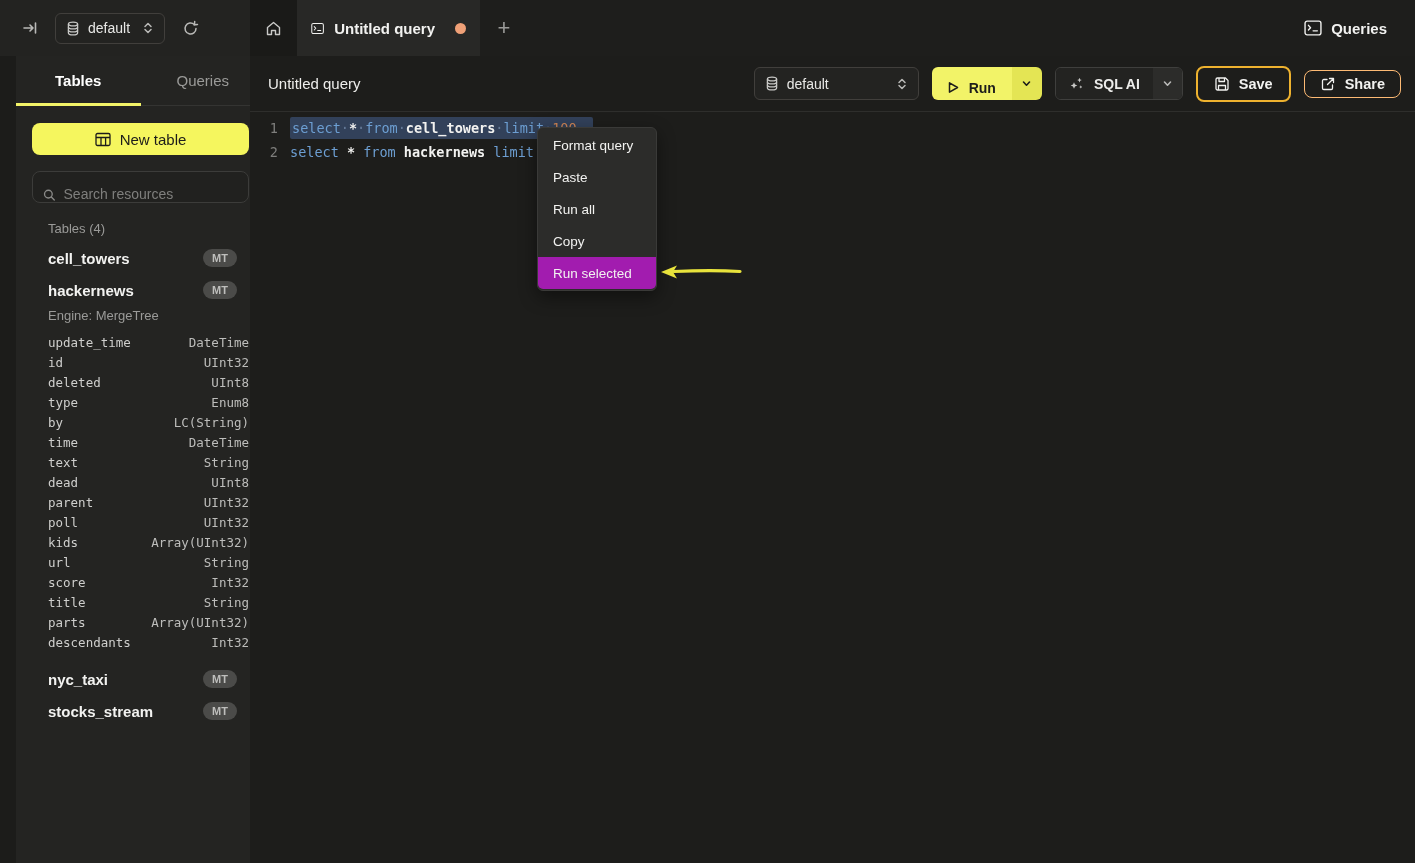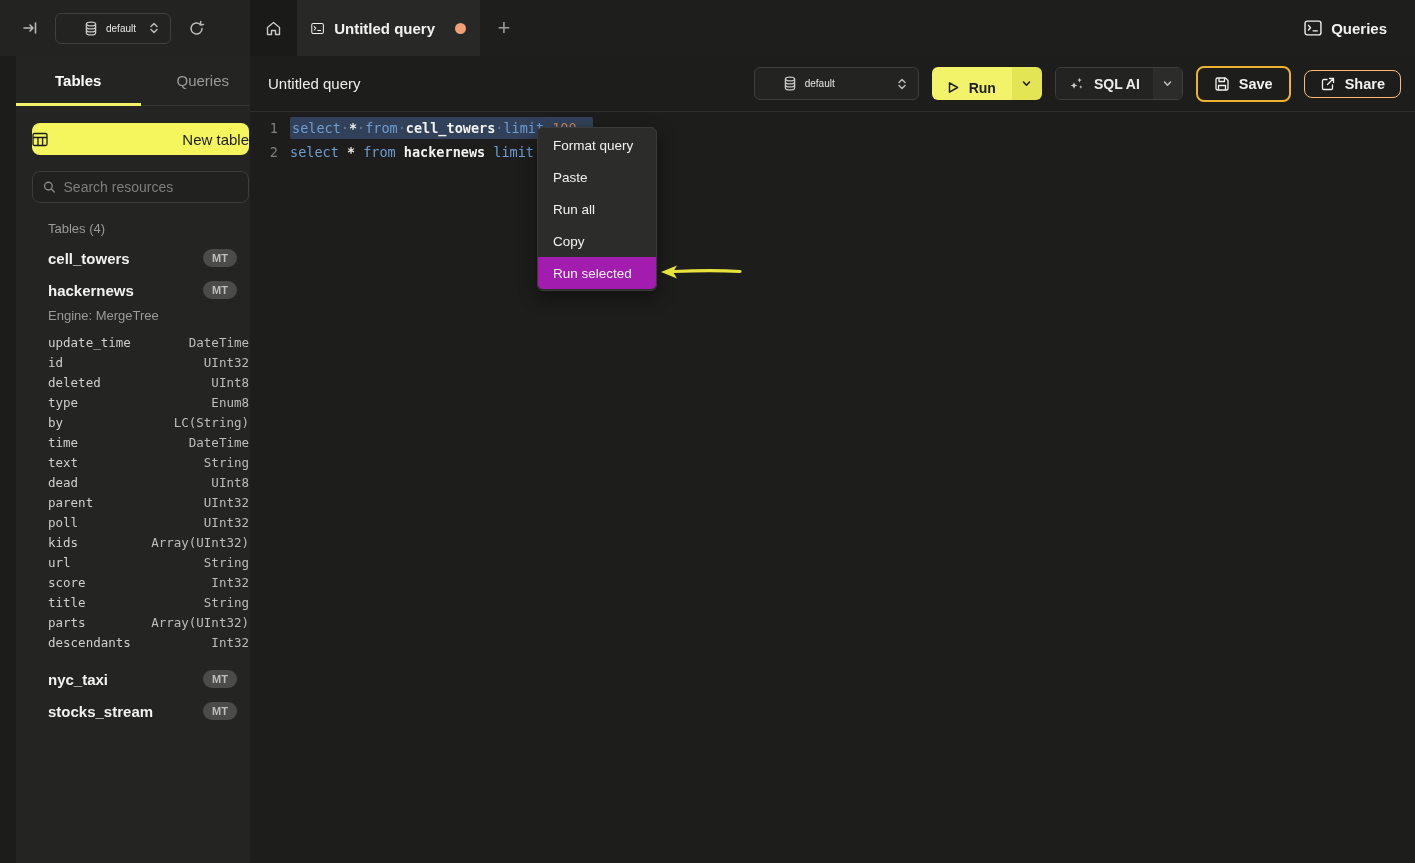--- a/index.html
+++ b/index.html
@@ -8,39 +8,39 @@
     background:#1c1c1a; color:#e8e8e6;
     font-family:"Liberation Sans", sans-serif;
     overflow:hidden; font-size:14px;
   }
   .app { position:relative; width:1415px; height:863px; }
 
   
   .topbar { position:absolute; top:0; left:0; width:1415px; height:56px; background:#1e1e1c; display:flex; align-items:stretch; }
   .topbar-left { width:250px; background:#232321; display:flex; align-items:center; padding-left:20px; gap:15px; flex:none; }
   .icon-btn { background:none; border:none; color:#b9b9b7; display:flex; align-items:center; justify-content:center; cursor:pointer; padding:2px; }
-  .db-select { display:flex; align-items:center; gap:8px; height:31px; padding:0 10px 0 28px; border:1px solid #413f3c; border-radius:6px; background:#232321; color:#e8e8e6; font-size:10px; cursor:pointer; }
+  .db-select { display:flex; align-items:center; gap:8px; height:31px; padding:0 10px 0 10px; border:1px solid #413f3c; border-radius:6px; background:#232321; color:#e8e8e6; font-size:14px; cursor:pointer; }
   .db-select .chev { margin-left:4px; color:#b9b9b7; }
   .tabstrip { display:flex; align-items:stretch; flex:none; }
   .tab-home { width:47px; display:flex; align-items:center; justify-content:center; background:#1a1a18; border:none; color:#c9c9c7; cursor:pointer; }
   .tab { width:183px; display:flex; align-items:center; gap:10px; padding:0 14px; background:#282826; color:#f2f2f0; cursor:pointer; }
   .tab-title { font-size:15px; font-weight:600; white-space:nowrap; }
   .tab-dot { width:11px; height:11px; border-radius:50%; margin-left:10px; flex:none; }
   .tab-add { width:48px; background:transparent; border:none; color:#9a9a98; font-size:22px; font-weight:300; cursor:pointer; }
   .topbar-right { margin-left:auto; display:flex; align-items:center; padding-right:28px; }
   .queries-btn { display:flex; align-items:center; gap:9px; background:none; border:none; color:#f2f2f0; font-size:15px; font-weight:600; cursor:pointer; }
 
   
   .sidebar { position:absolute; top:56px; left:16px; width:250px; height:807px; background:#242422; border-right:1px solid #161614; display:flex; flex-direction:column; overflow:hidden; }
   .sidebar-tabs { display:flex; height:50px; border-bottom:1px solid #343432; flex:none; }
   .s-tab { flex:1; background:none; border:none; color:#9a9a98; font-size:15px; cursor:pointer; position:relative; font-family:inherit; }
   .s-tab.active { color:#ffffff; font-weight:600; }
   .s-tab.active::after { content:""; position:absolute; left:0; right:0; bottom:-1px; height:3px; background:#f2f368; }
-  .new-table-btn { margin:17px 16px 0 16px; height:32px; flex:none; background:#f5f65e; color:#1c1c1a; border:none; border-radius:8px; font-size:15px; font-weight:500; display:flex; align-items:center; justify-content:space-between; gap:9px; cursor:pointer; font-family:inherit; }
-  .search-box { margin:16px 16px 0 16px; height:32px; flex:none; border:1px solid #3c3c3a; border-radius:8px; background:#21211f; display:flex; align-items:center; gap:8px; padding:0 10px; color:#8a8a88; }
+  .new-table-btn { margin:17px 16px 0 16px; height:32px; flex:none; background:#f5f65e; color:#1c1c1a; border:none; border-radius:8px; font-size:15px; font-weight:500; display:flex; align-items:center; justify-content:center; gap:9px; cursor:pointer; font-family:inherit; }
+  .search-box { margin:16px 16px 0 16px; height:32px; flex:none; border:1px solid #3c3c3a; border-radius:8px; background:#21211f; display:flex; align-items:flex-end; gap:8px; padding:0 10px; color:#8a8a88; }
   .search-box input { background:transparent; border:none; outline:none; color:#d0d0ce; font-size:14px; width:100%; font-family:inherit; }
   .search-box input::placeholder { color:#7f7f7d; }
   .resources { padding:18px 16px 0 16px; overflow:hidden; }
   .section-label { color:#9a9a98; font-size:13px; padding-left:16px; margin-bottom:6px; }
   .table-row { display:flex; align-items:center; justify-content:space-between; padding:7px 12px 7px 16px; border-radius:6px; cursor:pointer; }
   .table-name { color:#f2f2f0; font-size:15px; font-weight:600; }
   .mt-badge { background:#4b4b49; color:#bebebc; font-size:11px; font-weight:600; border-radius:10px; padding:3px 9px; }
   .engine-line { color:#9a9a98; font-size:13px; padding:2px 16px 8px 16px; }
   .columns { padding:2px 0 10px 0; }
   .col-row { display:flex; justify-content:space-between; padding:3px 0 3px 16px; font-family:"DejaVu Sans Mono", monospace; font-size:12.5px; line-height:14px; }

